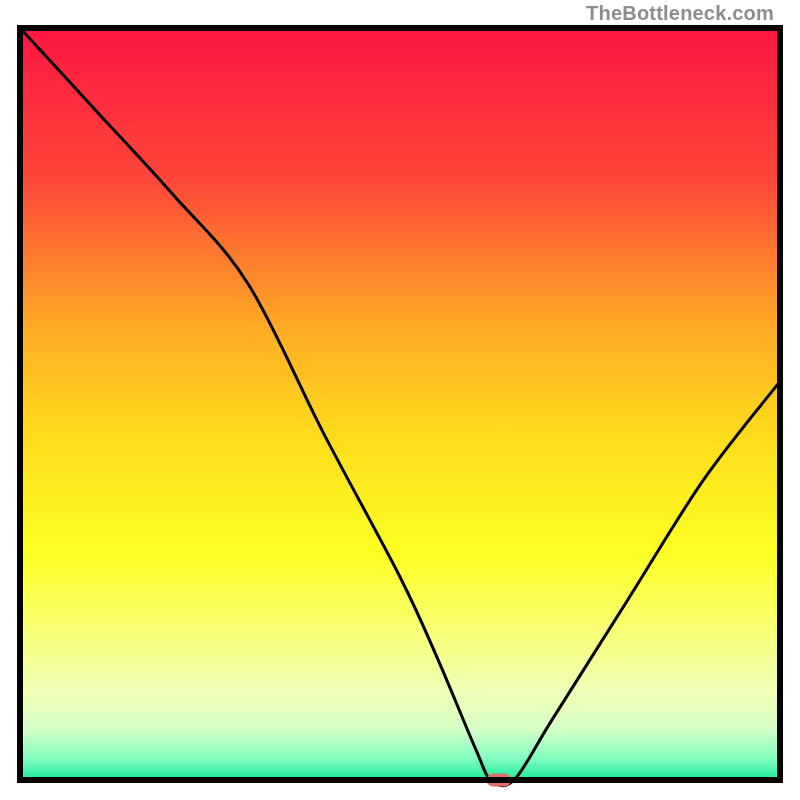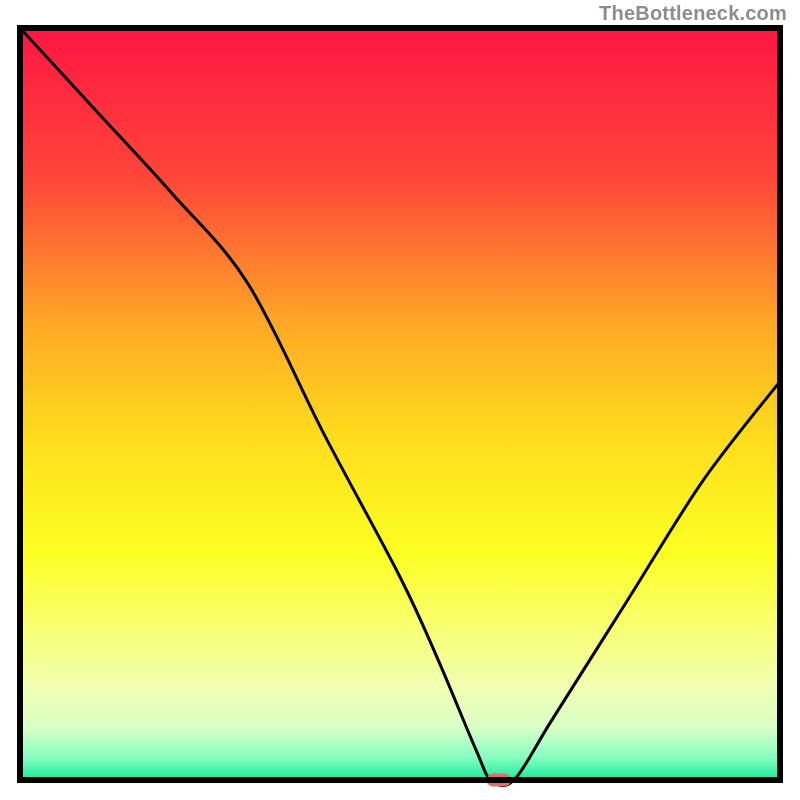--- a/index.html
+++ b/index.html
@@ -9,21 +9,21 @@
     font-family: Arial, Helvetica, sans-serif;
   }
   .wrapper {
     width: 800px;
     height: 800px;
     position: relative;
   }
   .attribution {
     position: absolute;
     top: 2px;
-    right: 13px;
+    right: 26px;
     font-size: 20px;
     font-weight: bold;
     color: #8d8d8d;
     letter-spacing: 0.2px;
   }
   svg {
     display: block;
   }
 </style>
 </head>

